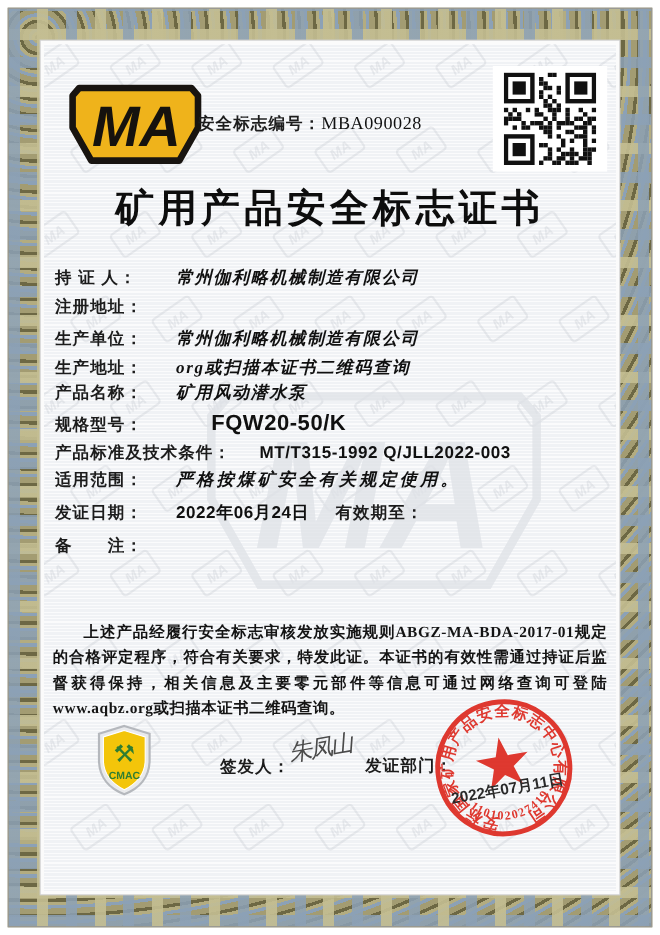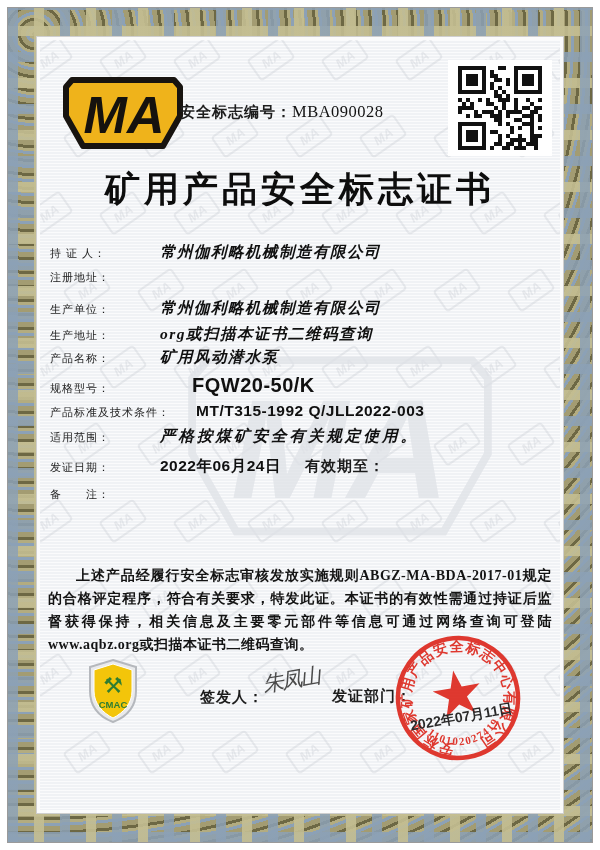--- a/index.html
+++ b/index.html
@@ -35,21 +35,21 @@
   
   .certline{left:140px;top:62px;width:260px;white-space:nowrap;}
   .certline .l{font-weight:bold;font-size:15px;color:#1d1d1d;letter-spacing:1px;}
   .certline .v{font-family:"Liberation Serif",serif;font-size:16.5px;color:#111;letter-spacing:.5px;}
   .qr-panel{left:408px;top:20px;width:104px;height:96px;background:#fff;display:flex;align-items:center;justify-content:center;}
   .title{left:0;top:126px;width:100%;text-align:center;
     font-family:Liberation Serif, serif;font-weight:bold;font-size:35px;
     color:#0d0d0d;letter-spacing:4px;}
   
   .row{position:absolute;left:10px;z-index:2;display:flex;align-items:baseline;}
-  .lbl{font-weight:normal;font-size:11px;color:#1c1c1c;width:110px;white-space:pre;letter-spacing:1px;flex:none;}
+  .lbl{font-weight:bold;font-size:15px;color:#1c1c1c;width:110px;white-space:pre;letter-spacing:1px;flex:none;}
   .row.wide .lbl{width:auto;margin-right:26px;}
   .val{font-weight:bold;font-size:15.5px;color:#101010;white-space:nowrap;}
   .val.kai{font-family:"Liberation Serif",serif;font-style:italic;letter-spacing:1.5px;}
   .val.model{font-size:20px;letter-spacing:.5px;margin-left:32px;}
   .val.std{letter-spacing:.5px;text-align:center;}
   .val.scope{font-family:"Liberation Serif",serif;font-style:italic;letter-spacing:3px;}
   .val.date{letter-spacing:.5px;}
   .dates .lbl2{font-weight:bold;font-size:15px;color:#1c1c1c;letter-spacing:1px;}
   
   .statement{

